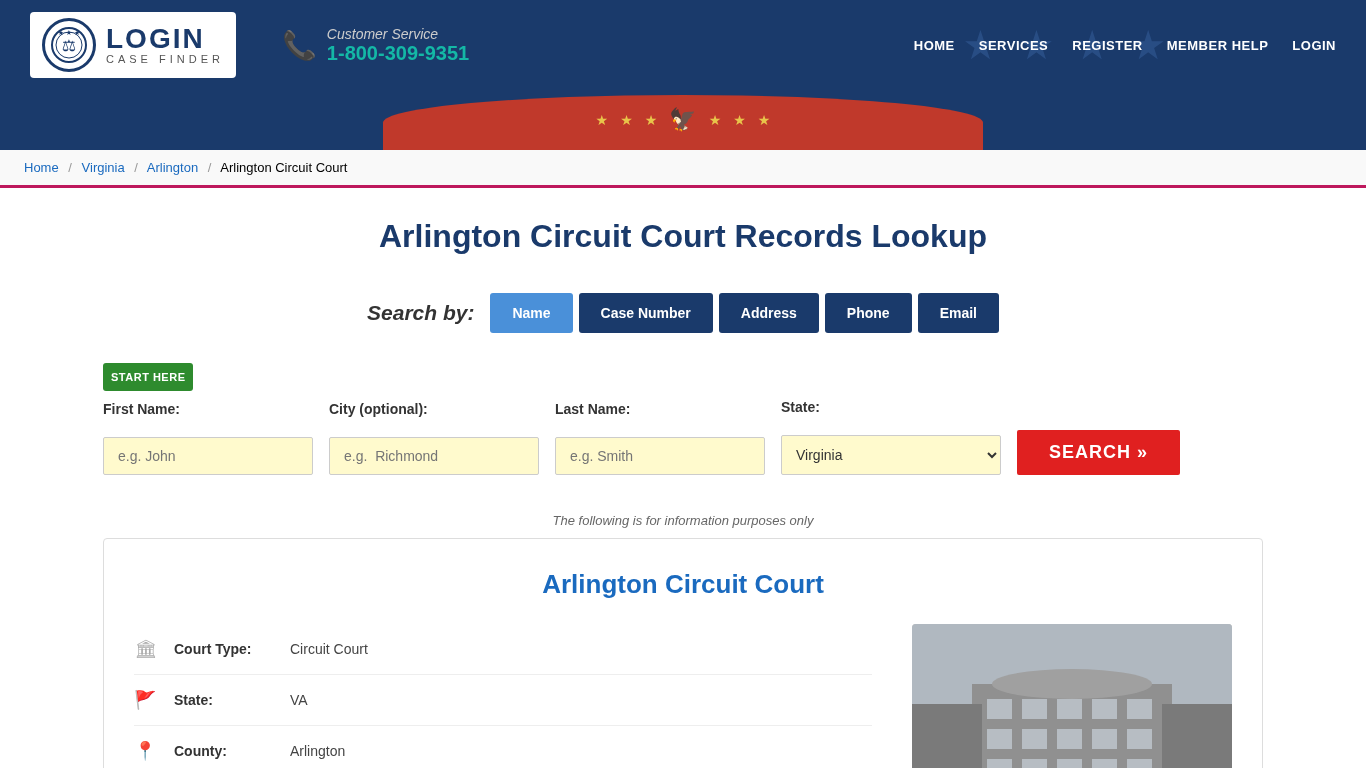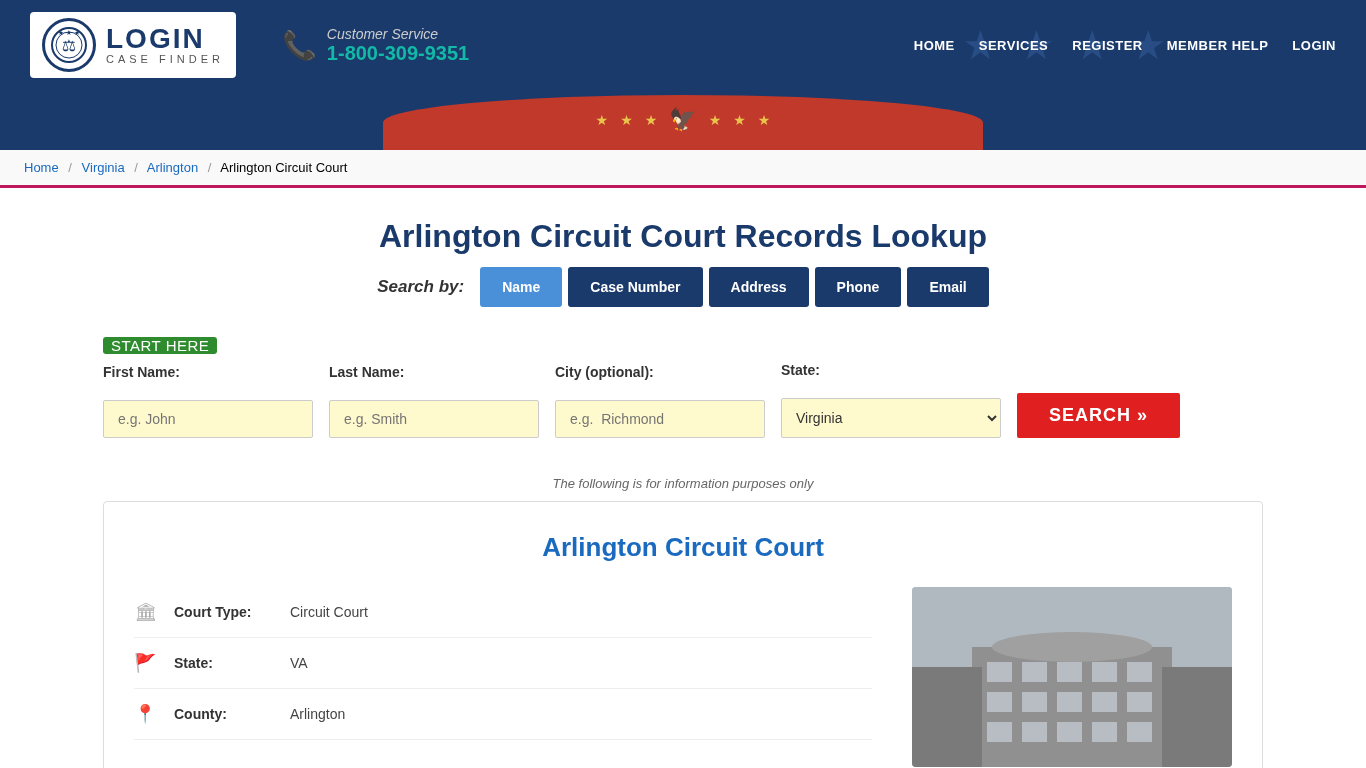--- a/index.html
+++ b/index.html
@@ -156,35 +156,35 @@
     .main-content {
       max-width: 1200px;
       margin: 0 auto;
       padding: 30px 20px;
     }
     .page-title {
       text-align: center;
       color: #1a3a6b;
       font-size: 32px;
       font-weight: bold;
-      margin-bottom: 12px;
+      margin-bottom: 38px;
     }
 
     
     .search-by-row {
       display: flex;
       align-items: center;
       justify-content: center;
       gap: 6px;
       margin-bottom: 20px;
     }
     .search-by-label {
       font-style: italic;
       font-weight: bold;
-      font-size: 17px;
+      font-size: 21px;
       color: #333;
       margin-right: 10px;
     }
     .tab-btn {
       padding: 12px 22px;
       font-size: 14px;
       font-weight: bold;
       border: none;
       cursor: pointer;
       border-radius: 3px;
@@ -194,23 +194,23 @@
     .tab-btn.inactive { background: #1a3a6b; }
 
     
     .search-form-container {
       position: relative;
       padding: 10px 0 20px 0;
     }
     .start-here-badge {
       background: #2e8b2e;
       color: white;
-      font-size: 15px;
-      font-weight: normal;
-      padding: 0 8px;
+      font-size: 11px;
+      font-weight: bold;
+      padding: 8px 8px;
       border-radius: 3px;
       display: inline-block;
       margin-bottom: 8px;
       letter-spacing: 0.5px;
     }
     .form-row {
       display: flex;
       align-items: flex-end;
       gap: 16px;
     }
@@ -404,26 +404,26 @@
   </div>
 
   <div class="search-form-container">
     <span class="start-here-badge">START HERE</span>
     <div class="form-row">
       <div class="form-group">
         <label>First Name:</label>
         <input class="form-input" type="text" placeholder="e.g. John" style="">
       </div>
       <div class="form-group">
+        <label>City (optional):</label>
+        <input class="form-input form-input-city" type="text" placeholder="e.g.  Richmond" style="">
+      </div>
+      <div class="form-group">
         <label>Last Name:</label>
         <input class="form-input" type="text" placeholder="e.g. Smith" style="">
-      </div>
-      <div class="form-group">
-        <label>City (optional):</label>
-        <input class="form-input form-input-city" type="text" placeholder="e.g.  Richmond" style="">
       </div>
       <div class="form-group">
         <label>State:</label>
         <select class="form-select">
           <option>Virginia</option>
         </select>
       </div>
       <button class="search-btn">SEARCH »</button>
     </div>
   </div>

